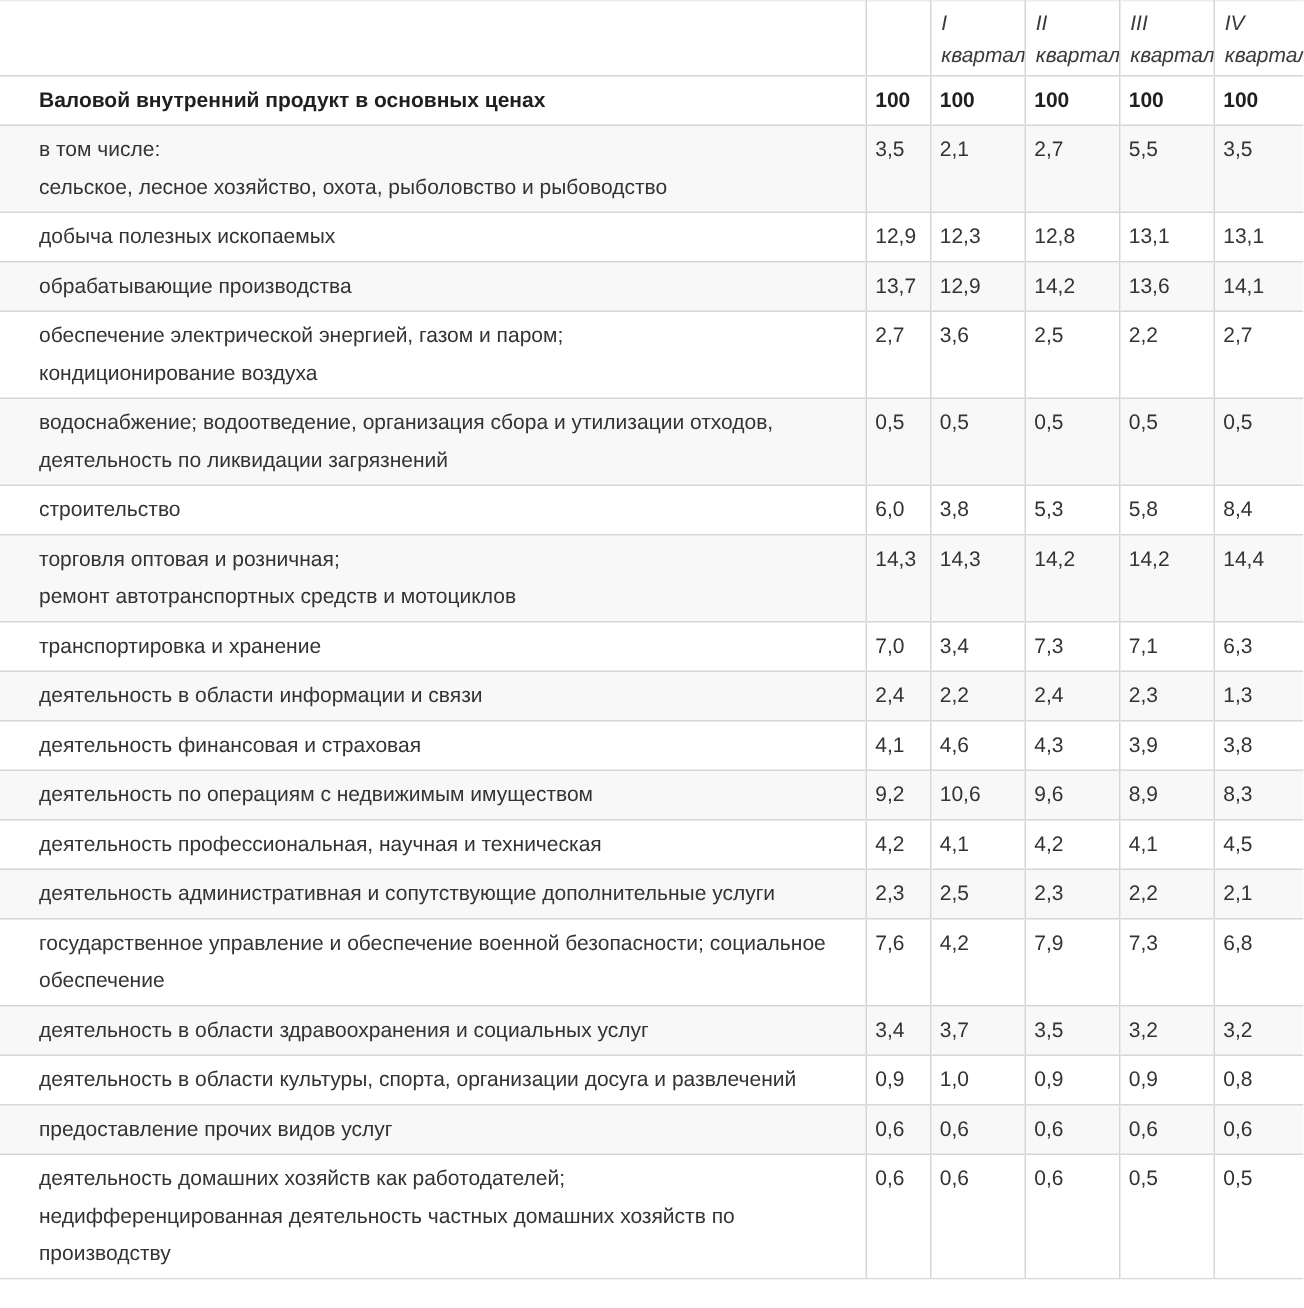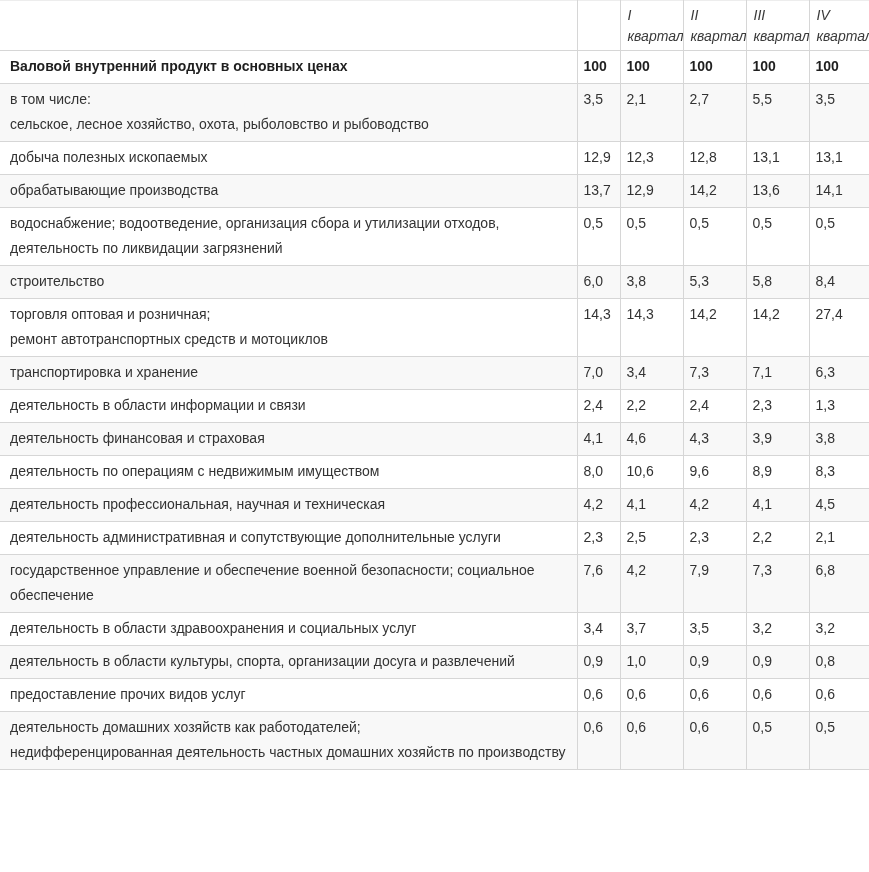--- a/index.html
+++ b/index.html
@@ -39,21 +39,21 @@
     font-style: italic;
     color: #3a3a3a;
     line-height: 21px;
     padding: 4px 6px 3px 7px;
     height: 42px;
   }
   thead th.label-col {
     padding-left: 10px;
   }
   td.label {
-    padding: 3px 10px 4px 10px;
+    padding: 3px 10px 4px 26px;
     line-height: 25px;
   }
   td.val, thead th.val {
     border-left: 1px solid #d6d6d6;
   }
   td.val {
     padding: 3px 4px 4px 6px;
     line-height: 25px;
   }
   tbody tr:nth-child(even) {
@@ -136,20 +136,31 @@
             <div>обрабатывающие производства</div>
           </td>
           <td class="val">13,7</td>
           <td class="val">12,9</td>
           <td class="val">14,2</td>
           <td class="val">13,6</td>
           <td class="val">14,1</td>
         </tr>
         <tr>
           <td class="label">
+            <div>обеспечение электрической энергией, газом и паром;</div>
+            <div>кондиционирование воздуха</div>
+          </td>
+          <td class="val">2,7</td>
+          <td class="val">3,6</td>
+          <td class="val">2,5</td>
+          <td class="val">2,2</td>
+          <td class="val">2,7</td>
+        </tr>
+        <tr>
+          <td class="label">
             <div>водоснабжение; водоотведение, организация сбора и утилизации отходов,</div>
             <div>деятельность по ликвидации загрязнений</div>
           </td>
           <td class="val">0,5</td>
           <td class="val">0,5</td>
           <td class="val">0,5</td>
           <td class="val">0,5</td>
           <td class="val">0,5</td>
         </tr>
         <tr>
@@ -164,21 +175,21 @@
         </tr>
         <tr>
           <td class="label">
             <div>торговля оптовая и розничная;</div>
             <div>ремонт автотранспортных средств и мотоциклов</div>
           </td>
           <td class="val">14,3</td>
           <td class="val">14,3</td>
           <td class="val">14,2</td>
           <td class="val">14,2</td>
-          <td class="val">27,4</td>
+          <td class="val">14,4</td>
         </tr>
         <tr>
           <td class="label">
             <div>транспортировка и хранение</div>
           </td>
           <td class="val">7,0</td>
           <td class="val">3,4</td>
           <td class="val">7,3</td>
           <td class="val">7,1</td>
           <td class="val">6,3</td>
@@ -200,21 +211,21 @@
           <td class="val">4,1</td>
           <td class="val">4,6</td>
           <td class="val">4,3</td>
           <td class="val">3,9</td>
           <td class="val">3,8</td>
         </tr>
         <tr>
           <td class="label">
             <div>деятельность по операциям с недвижимым имуществом</div>
           </td>
-          <td class="val">8,0</td>
+          <td class="val">9,2</td>
           <td class="val">10,6</td>
           <td class="val">9,6</td>
           <td class="val">8,9</td>
           <td class="val">8,3</td>
         </tr>
         <tr>
           <td class="label">
             <div>деятельность профессиональная, научная и техническая</div>
           </td>
           <td class="val">4,2</td>

